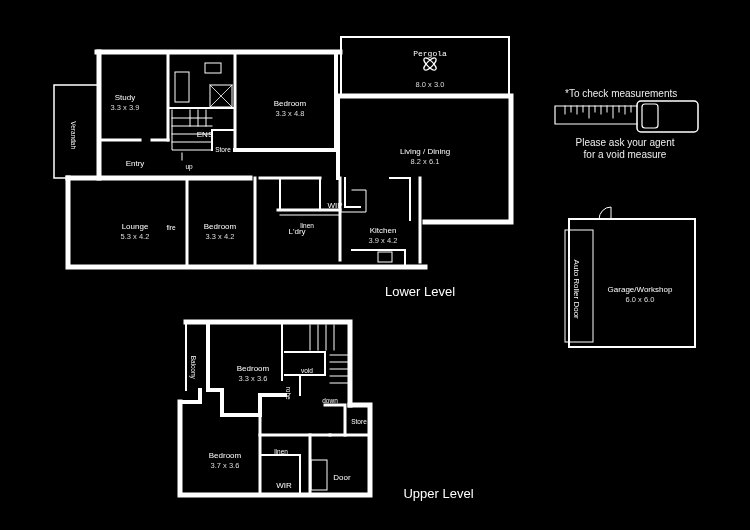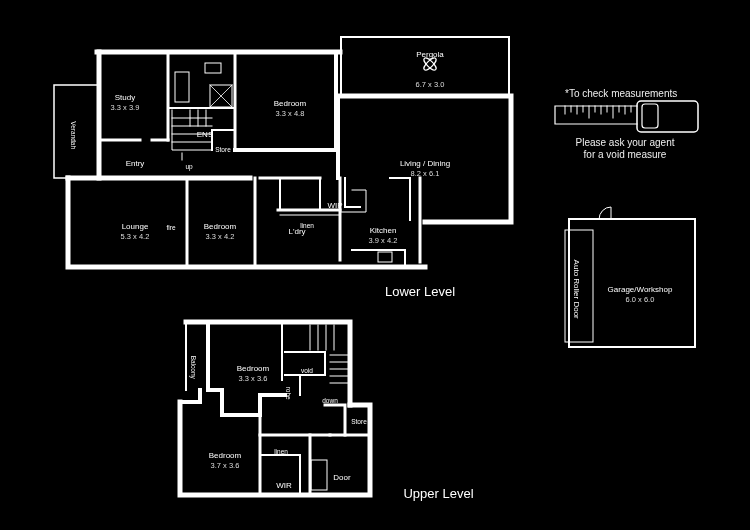--- a/index.html
+++ b/index.html
@@ -92,25 +92,25 @@
 
     <rect x="311" y="460" width="16" height="30" stroke-width="1"></rect>
   </g>
 
   <g stroke="#fff" stroke-width="1.2" fill="none">
     <ellipse cx="430" cy="64" rx="3" ry="8" transform="rotate(45 430 64)"></ellipse>
     <ellipse cx="430" cy="64" rx="3" ry="8" transform="rotate(-45 430 64)"></ellipse>
   </g>
 </svg>
 
-<div class="lbl" style="left:400px;top:43px;width:60px;">
+<div class="lbl" style="left:400px;top:43px;width:60px;font-family:Liberation Mono, monospace;">
   <span class="room-name">Pergola</span>
 </div>
 <div class="lbl" style="left:405px;top:81px;width:50px;">
-  <span class="room-dim">6.7 x 3.0</span>
+  <span class="room-dim">8.0 x 3.0</span>
 </div>
 
 <div class="lbl" style="left:100px;top:86px;width:50px;">
   <span class="room-name">Study</span>
   <span class="room-dim">3.3 x 3.9</span>
 </div>
 <div class="lbl" style="left:190px;top:76px;width:30px;margin-top:47px;">
   <span class="room-name">ENS</span>
 </div>
 <div class="lbl" style="left:265px;top:92px;width:50px;">
@@ -122,21 +122,21 @@
 </div>
 <div class="lbl" style="left:120px;top:152px;width:30px;">
   <span class="room-name">Entry</span>
 </div>
 <div class="lbl" style="left:212px;top:138px;width:22px;">
   <span class="small">Store</span>
 </div>
 <div class="lbl" style="left:182px;top:155px;width:14px;">
   <span class="small">up</span>
 </div>
-<div class="lbl" style="left:390px;top:152px;width:70px;">
+<div class="lbl" style="left:390px;top:140px;width:70px;">
   <span class="room-name">Living / Dining</span>
   <span class="room-dim">8.2 x 6.1</span>
 </div>
 <div class="lbl" style="left:110px;top:215px;width:50px;">
   <span class="room-name">Lounge</span>
   <span class="room-dim">5.3 x 4.2</span>
 </div>
 <div class="lbl" style="left:163px;top:216px;width:16px;">
   <span class="small">fire</span>
 </div>

